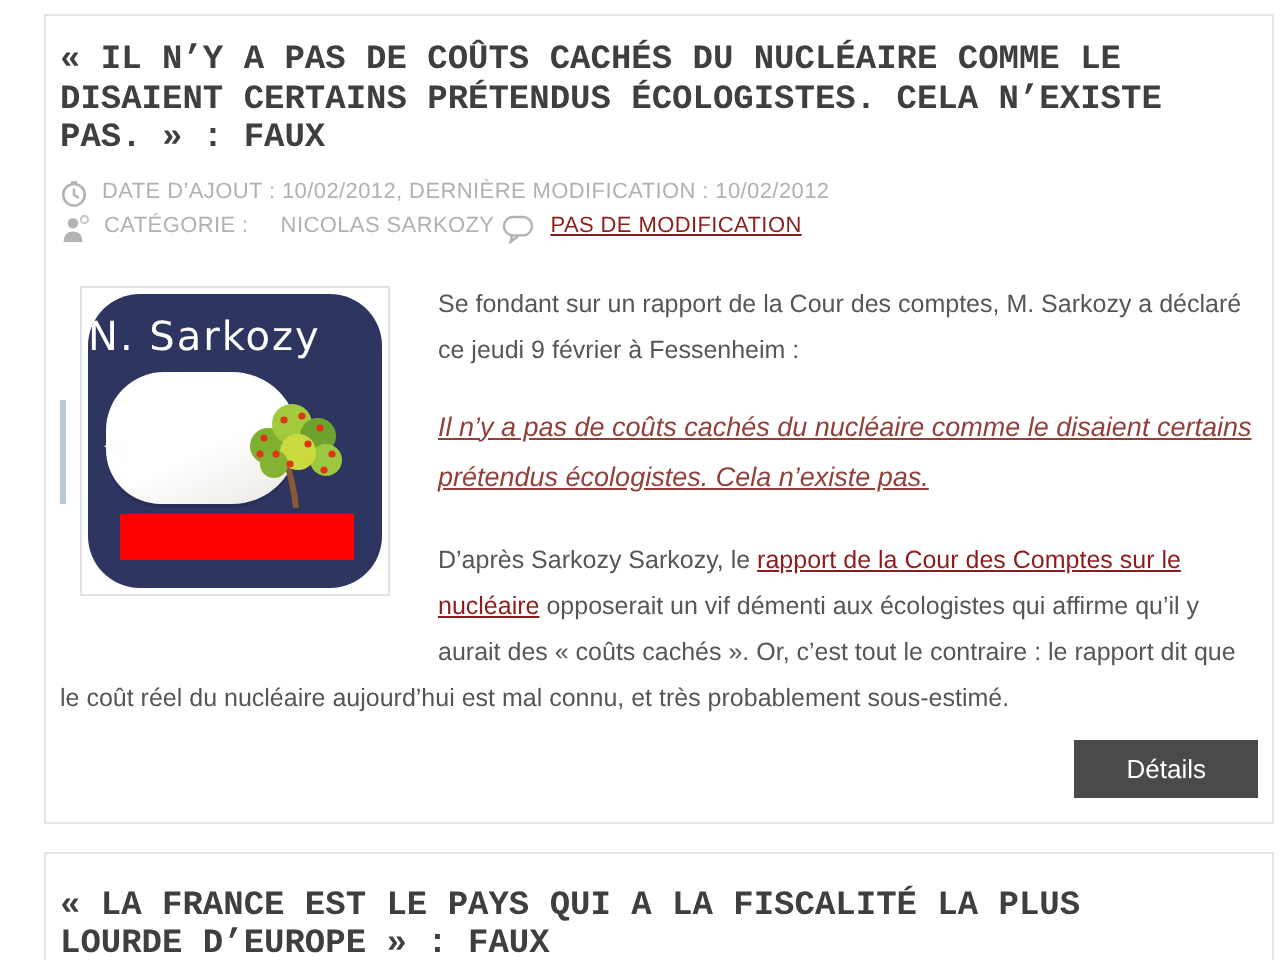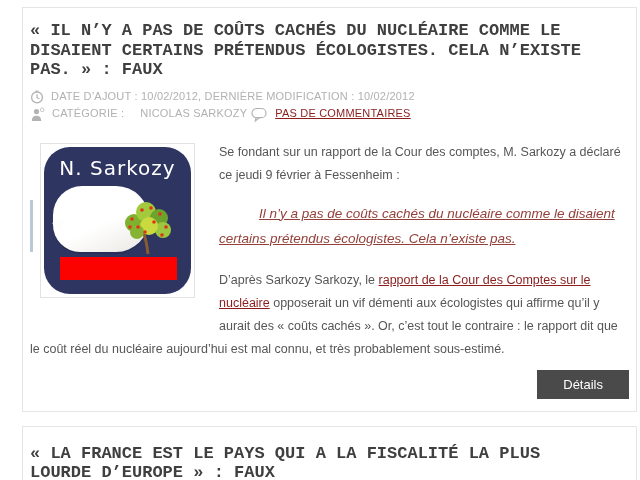--- a/index.html
+++ b/index.html
@@ -40,21 +40,21 @@
   .thumb{
     float:left;width:155px;height:155px;padding:3px;
     border:1px solid #e3e1e1;background:#fff;
     margin:2px 24px 30px 10px;
   }
   .avatar{
     position:relative;width:147px;height:147px;overflow:hidden;
     background:var(--avatar-bg);border-radius:26px;
   }
   .avatar-name{
-    margin-top:9px;text-align:center;color:#fff;
+    margin-top:9px;text-align:left;color:#fff;
     font-size:20px;letter-spacing:1px;font-family:"DejaVu Sans", sans-serif;
   }
   .bubble{
     position:absolute;left:9px;top:39px;width:96px;height:66px;
     background:linear-gradient(155deg,#ffffff 55%,#e9e7e1);
     border-radius:30px 34px 34px 28px;
     box-shadow:0 2px 0 rgba(0,0,0,.10);
   }
   .bubble::before{
     content:"";position:absolute;left:-10px;top:33px;width:0;height:0;
@@ -66,21 +66,21 @@
     position:absolute;left:16px;top:110px;width:117px;height:23px;
     background:var(--avatar-strip);
   }
   .intro{margin:0;line-height:23px;}
   blockquote{
     margin:13px 0 17px 0;padding:1px 0 1px 13px;
     border-left:3px solid var(--quote-border);
   }
   blockquote a{
     font-style:italic;font-size:13.5px;line-height:25px;
-    color:var(--quote-link);text-decoration:underline;cursor:pointer;margin-left:40px;
+    color:var(--quote-link);text-decoration:underline;cursor:pointer;
   }
   .para{margin:0;line-height:23px;}
   .body-link{color:var(--link);text-decoration:underline;cursor:pointer;}
   .details-row{margin-top:9px;text-align:right;}
   .details-btn{
     display:inline-block;background:var(--button-bg);color:var(--button-text);
     border:0;padding:7px 26px;font-size:13px;cursor:pointer;
     font-family:"Liberation Sans", sans-serif;
   }
 </style>
@@ -113,21 +113,21 @@
         </span>
         <span>CATÉGORIE :</span>
         <a class="category-link">NICOLAS SARKOZY</a>
         <span class="meta-sep"></span>
         <span class="micon">
           <svg width="17" height="15" viewBox="0 0 17 15">
             <rect x="1" y="1.5" width="14" height="9.2" rx="4.5" fill="none" stroke="#b5b2b2" stroke-width="1.2"></rect>
             <path d="M5 10.8 L4.3 14 L8.3 10.8" fill="none" stroke="#b5b2b2" stroke-width="1.2"></path>
           </svg>
         </span>
-        <a class="comments-link">PAS DE COMMENTAIRES</a>
+        <a class="comments-link">PAS DE MODIFICATION</a>
       </div>
     </div>
 
     <div class="article">
       <div class="thumb">
         <div class="avatar">
           <div class="avatar-name">N. Sarkozy</div>
           <div class="bubble"></div>
           <span class="tree">
             <svg width="58" height="58" viewBox="0 0 58 58">

